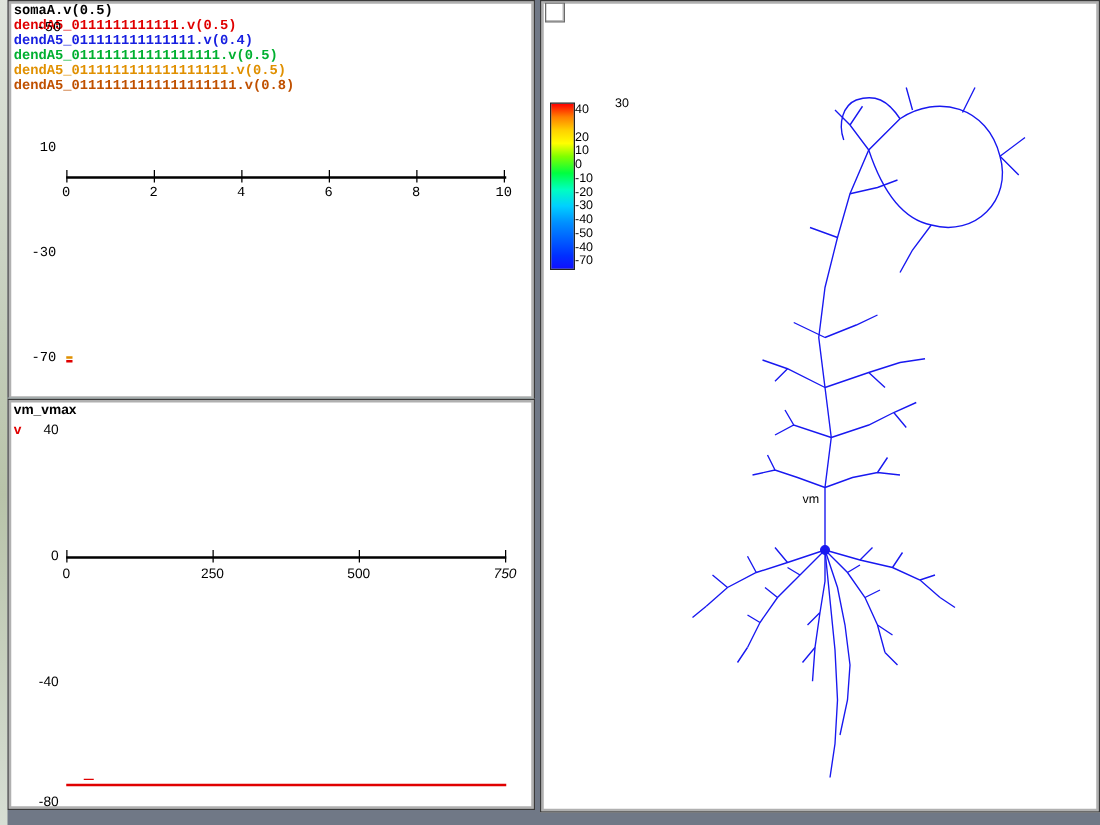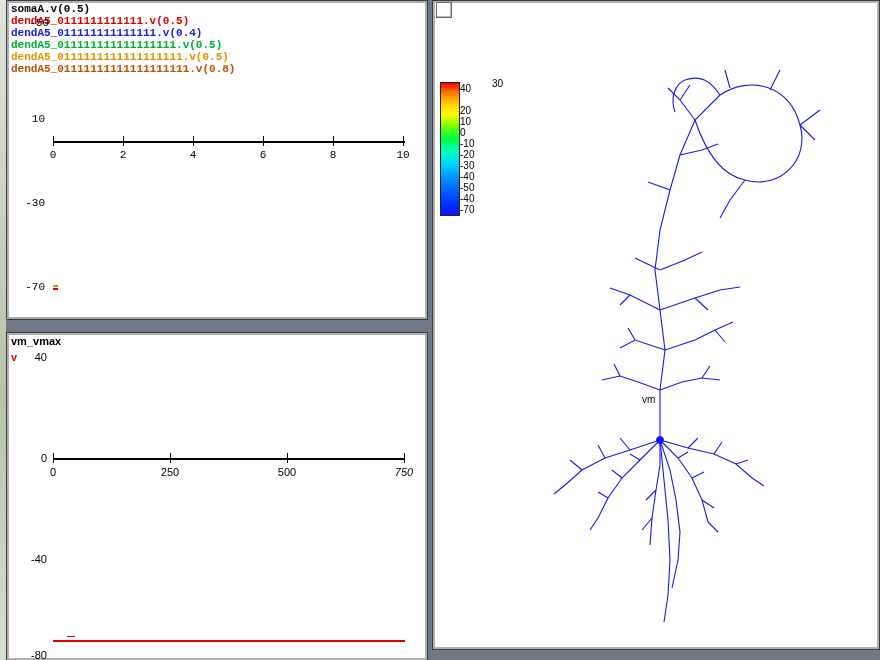--- a/index.html
+++ b/index.html
@@ -32,21 +32,21 @@
     box-shadow: inset 0 0 0 2px #b0b0b0;
   }
   
   #panel-top {
     left: 6px; top: 0;
     width: 420px; height: 318px; font-family: Liberation Mono, monospace;
   }
   
   #panel-bottom {
     left: 6px; top: 319px;
-    width: 420px; height: 327px; margin-top: 13px;
+    width: 420px; height: 327px;
   }
   .sepbar {
     position: absolute;
     left: 6px; top: 318px;
     width: 420px; height: 1px;
     background: #9aa;
   }
   
   #panel-right {
     left: 432px; top: 0;

